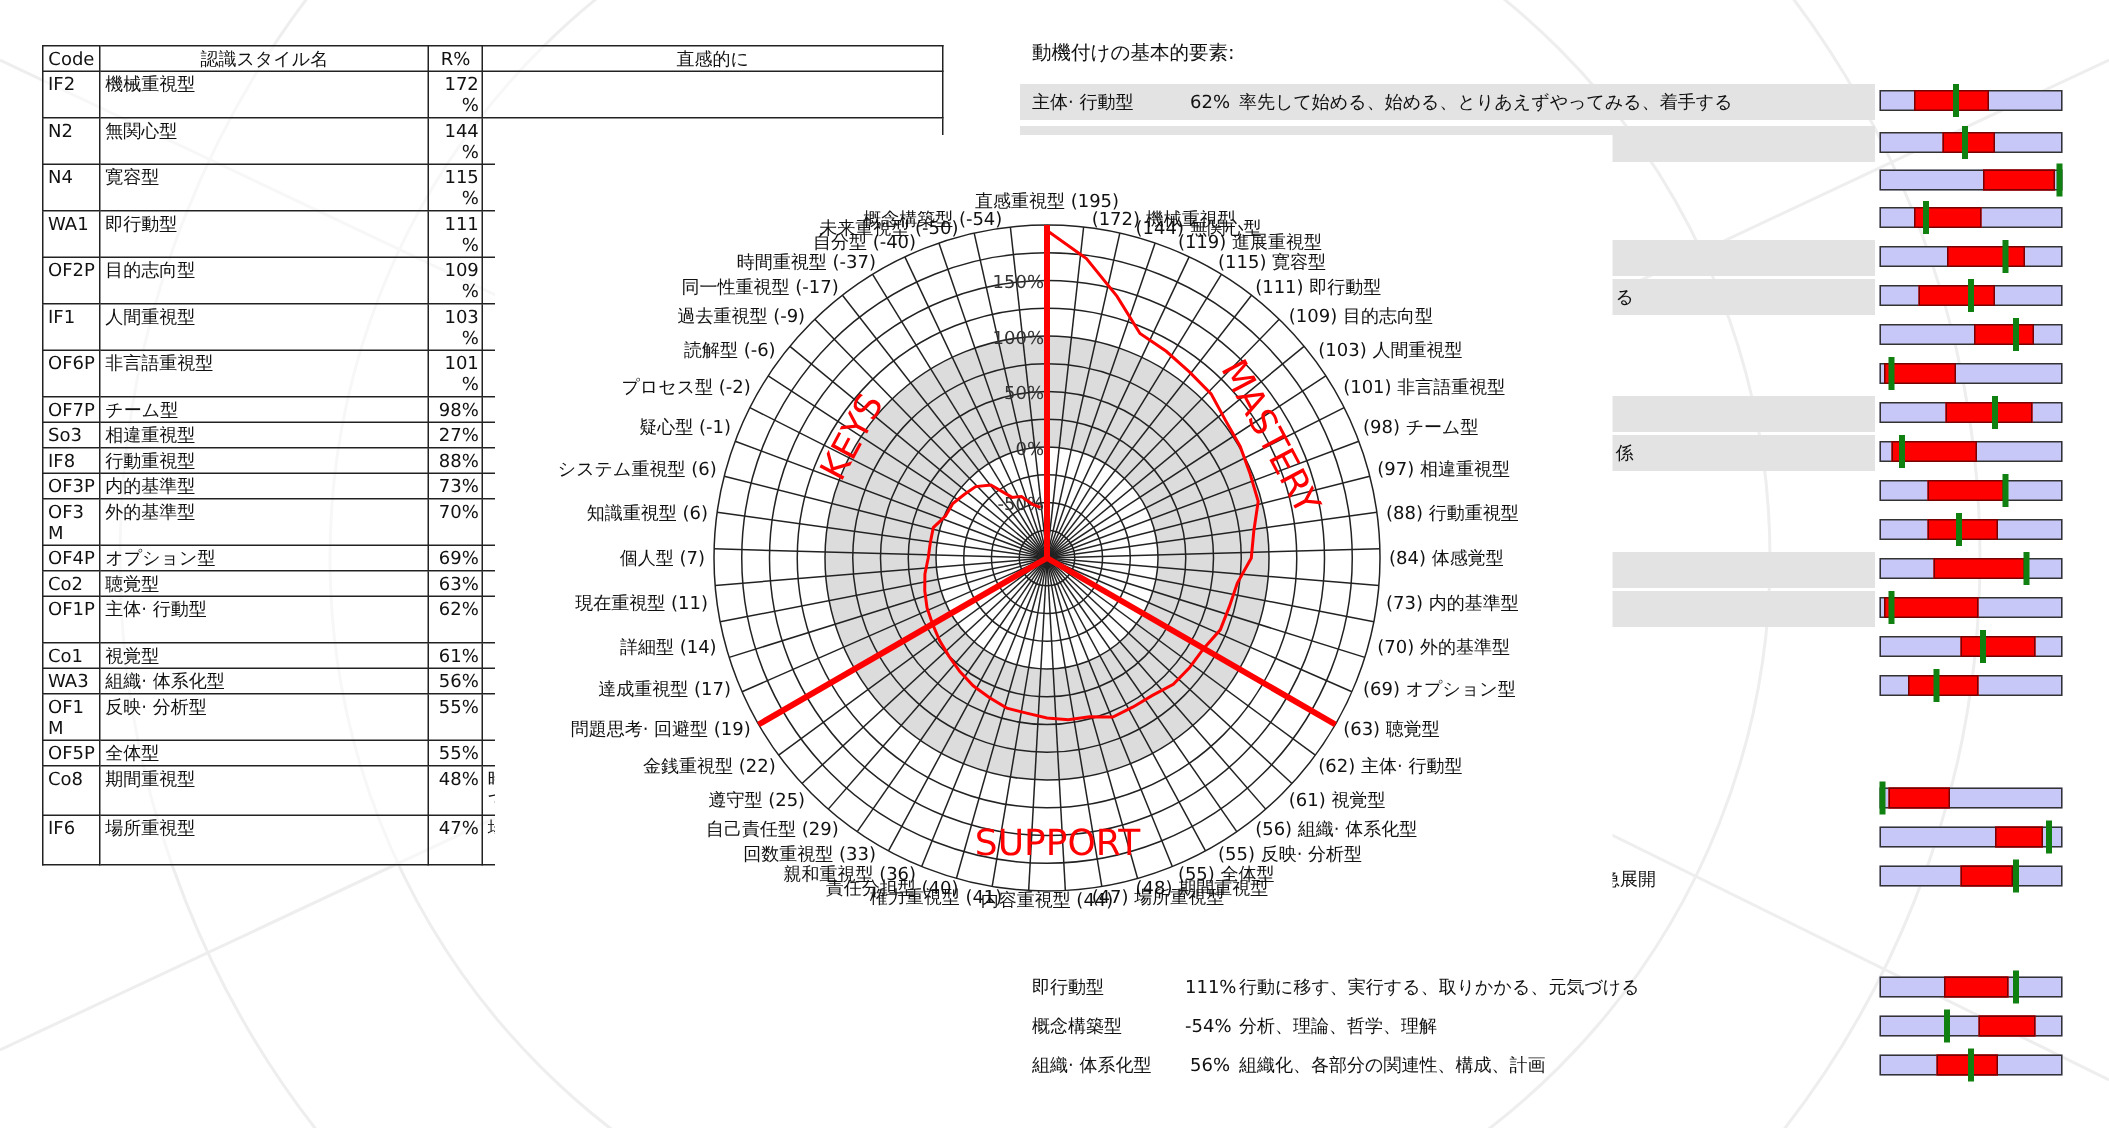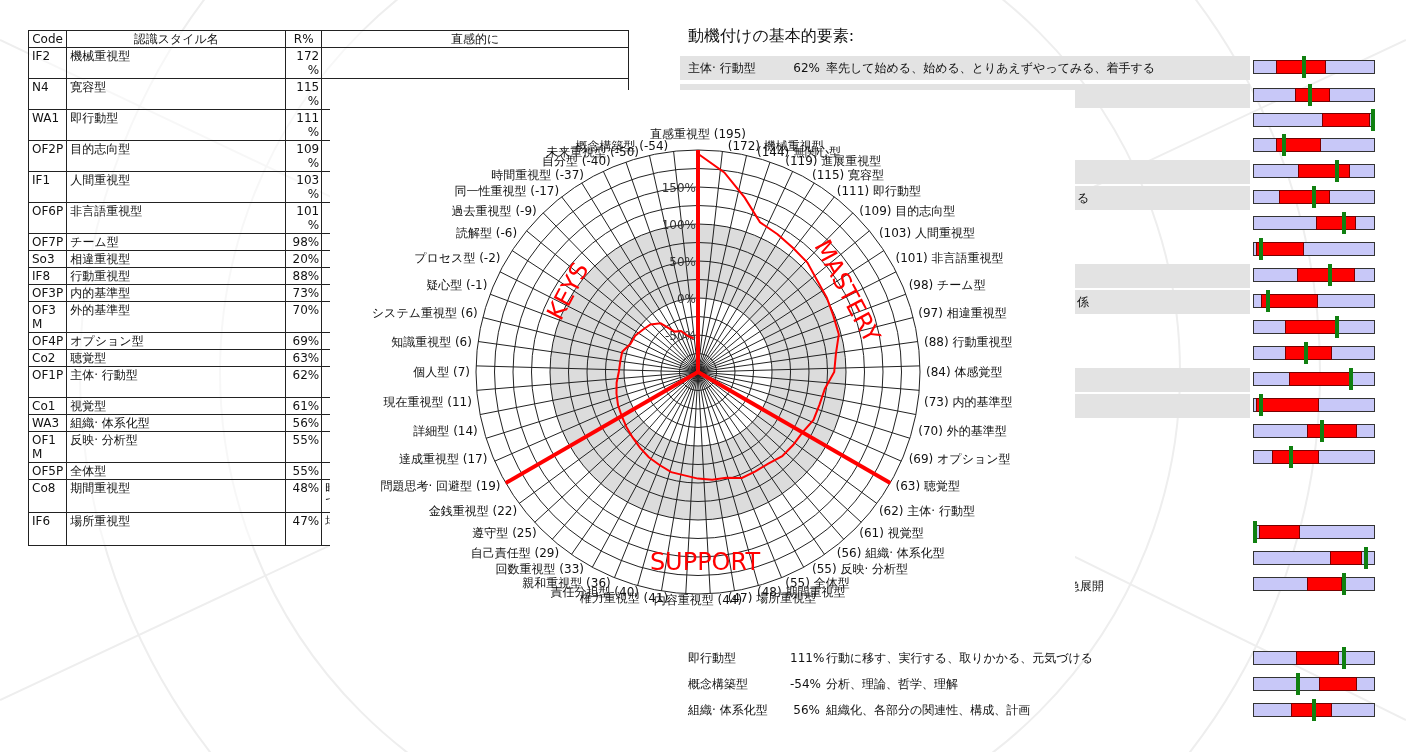--- a/index.html
+++ b/index.html
@@ -8,21 +8,21 @@
   .bgdeco{position:absolute;left:0;top:0;width:1406px;height:752px;}
   
   .left-table{position:absolute;left:28px;top:30px;border-collapse:collapse;font-size:12px;background:rgba(255,255,255,0.55);}
   .left-table td,.left-table th{border:1px solid #222;padding:1px 3px;vertical-align:top;font-weight:normal;line-height:14px;}
   .left-table th{text-align:center;}
   .left-table td.code{width:28px;}
   .left-table td.name{width:212px;}
   .left-table td.pct{width:30px;text-align:right;padding-right:2px;overflow:hidden;}
   .left-table td.words{width:300px;}
   
-  .right-title{position:absolute;left:688px;top:26px;font-size:16px;}
+  .right-title{position:absolute;left:688px;top:26px;font-size:13px;}
   .mrow{position:absolute;left:680px;height:24px;width:570px;font-size:12px;line-height:24px;}
   .mrow.shade{background:#e3e3e3;}
   .mrow span{position:absolute;}
   .mrow .mname{left:8px;}
   .mrow .mpct{left:110px;width:30px;text-align:right;}
   .mrow .mwords{left:146px;}
   .bar{position:absolute;left:1253px;width:122px;height:14px;background:#c8c8f8;border:1px solid #333;box-sizing:border-box;}
   .bar .fill{position:absolute;top:-1px;height:14px;background:#f00;border:1px solid #700;box-sizing:border-box;}
   .bar .mark{position:absolute;top:-5px;width:4px;height:22px;background:#108010;}
   
@@ -54,20 +54,27 @@
   </thead>
   <tbody id="ltbody">
       <tr>
         <td class="code" style="white-space: pre-line; height: 28px;">IF2</td>
         <td class="name" style="white-space: pre-line; height: 28px;">機械重視型</td>
         <td class="pct" style="white-space: pre-line; height: 28px;">172
 %</td>
         <td class="words" style="white-space: pre-line; height: 28px;"></td>
       </tr>
       <tr>
+        <td class="code" style="white-space: pre-line; height: 28px;">N2</td>
+        <td class="name" style="white-space: pre-line; height: 28px;">無関心型</td>
+        <td class="pct" style="white-space: pre-line; height: 28px;">144
+%</td>
+        <td class="words" style="white-space: pre-line; height: 28px;"></td>
+      </tr>
+      <tr>
         <td class="code" style="white-space: pre-line; height: 28px;">N4</td>
         <td class="name" style="white-space: pre-line; height: 28px;">寛容型</td>
         <td class="pct" style="white-space: pre-line; height: 28px;">115
 %</td>
         <td class="words" style="white-space: pre-line; height: 28px;"></td>
       </tr>
       <tr>
         <td class="code" style="white-space: pre-line; height: 28px;">WA1</td>
         <td class="name" style="white-space: pre-line; height: 28px;">即行動型</td>
         <td class="pct" style="white-space: pre-line; height: 28px;">111
@@ -97,21 +104,21 @@
       </tr>
       <tr>
         <td class="code" style="white-space: pre-line;">OF7P</td>
         <td class="name" style="white-space: pre-line;">チーム型</td>
         <td class="pct" style="white-space: pre-line;">98%</td>
         <td class="words" style="white-space: pre-line;"></td>
       </tr>
       <tr>
         <td class="code" style="white-space: pre-line;">So3</td>
         <td class="name" style="white-space: pre-line;">相違重視型</td>
-        <td class="pct" style="white-space: pre-line;">20%</td>
+        <td class="pct" style="white-space: pre-line;">27%</td>
         <td class="words" style="white-space: pre-line;"></td>
       </tr>
       <tr>
         <td class="code" style="white-space: pre-line;">IF8</td>
         <td class="name" style="white-space: pre-line;">行動重視型</td>
         <td class="pct" style="white-space: pre-line;">88%</td>
         <td class="words" style="white-space: pre-line;"></td>
       </tr>
       <tr>
         <td class="code" style="white-space: pre-line;">OF3P</td>

